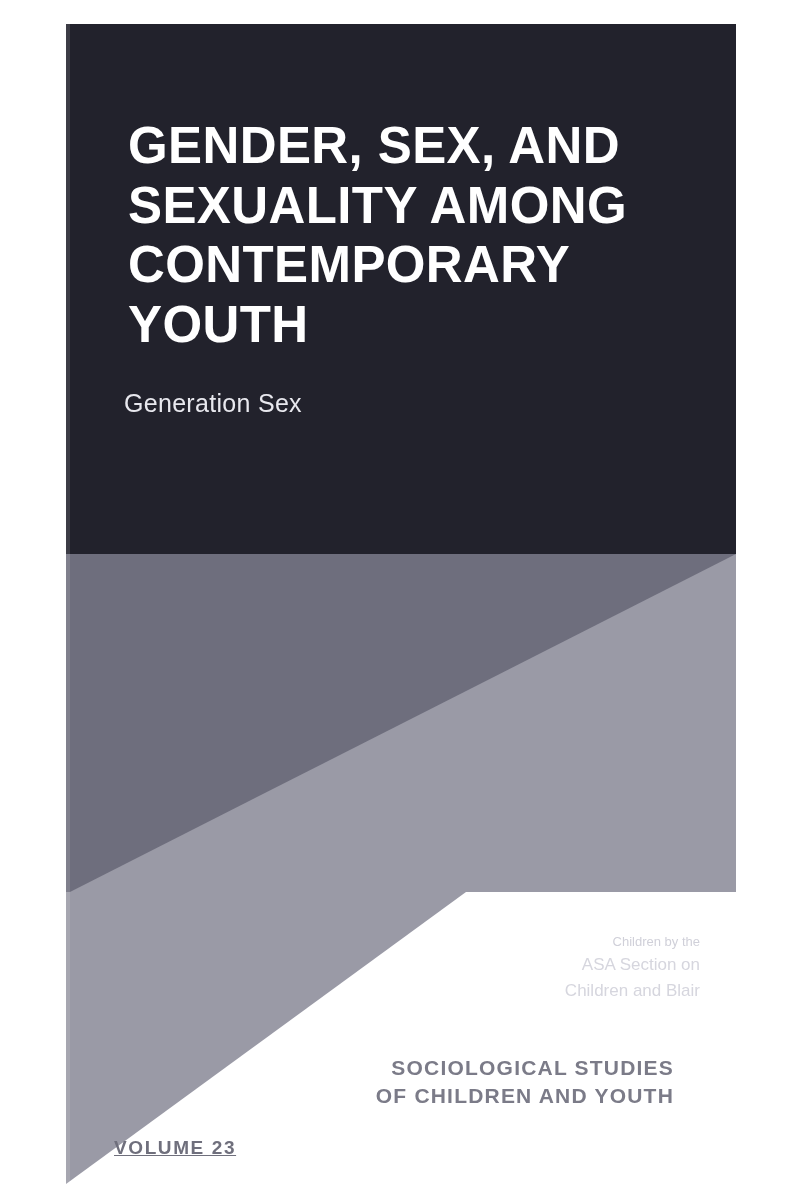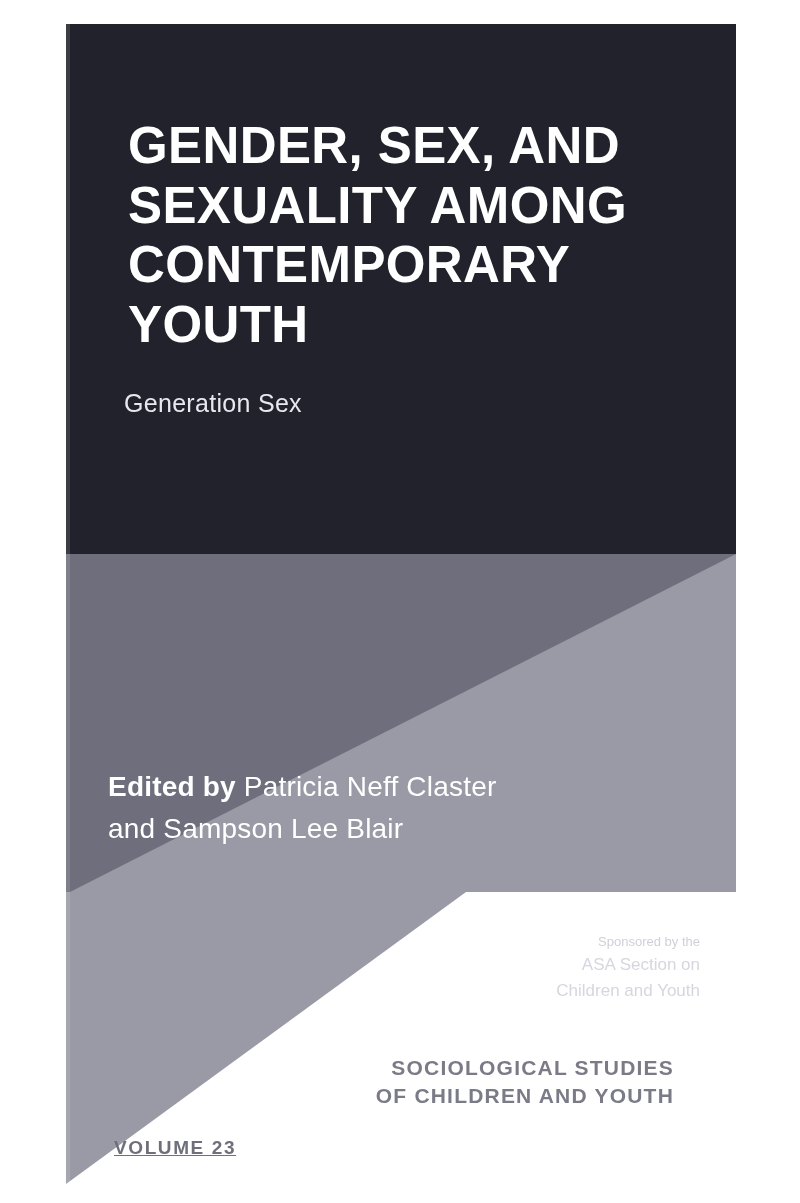--- a/index.html
+++ b/index.html
@@ -193,29 +193,25 @@
     <div class="wedge-dark"></div>
     <div class="band-light"></div>
     <div class="wedge-bottom"></div>
     <div class="spine"></div>
 
     <div class="title-block">
       <h1 class="title">Gender, Sex, and Sexuality among Contemporary Youth</h1>
       <p class="subtitle">Generation Sex</p>
     </div>
 
-    <div class="editors">
-      <span class="lead">Edited by </span><span>Patricia Neff Claster</span><br>
-      <span>and Sampson Lee Blair</span>
-    </div>
 
     <div class="sponsor">
-      <span class="sponsor-lead">Sponsored by the</span>
+      <span class="sponsor-lead">Children by the</span>
       <span>ASA Section on</span><br>
-      <span>Children and Youth</span>
+      <span>Children and Blair</span>
     </div>
 
     <div class="series">
       <span>Sociological Studies</span><br>
       <span>of Children and Youth</span>
     </div>
 
     <div class="volume">Volume 23</div>
 
   </div>

